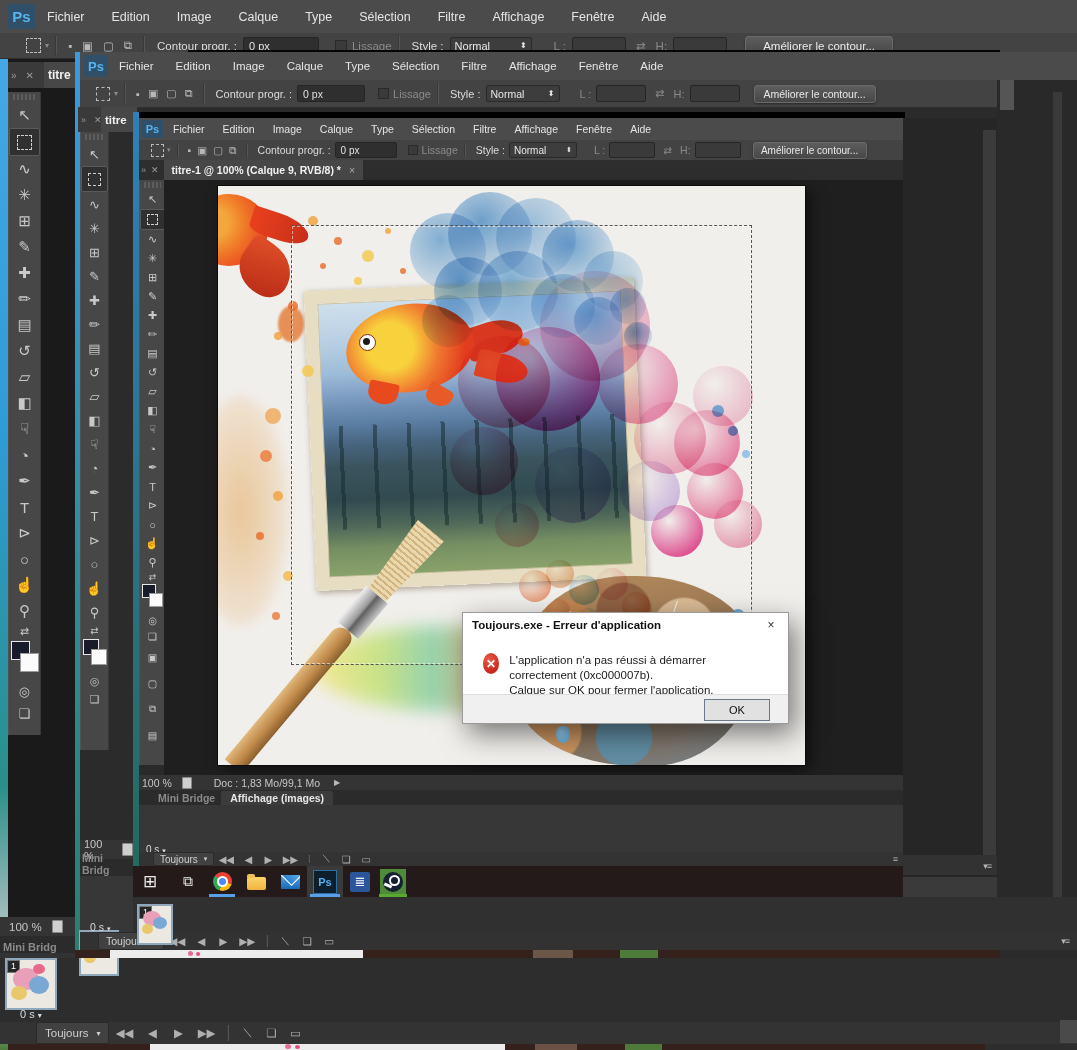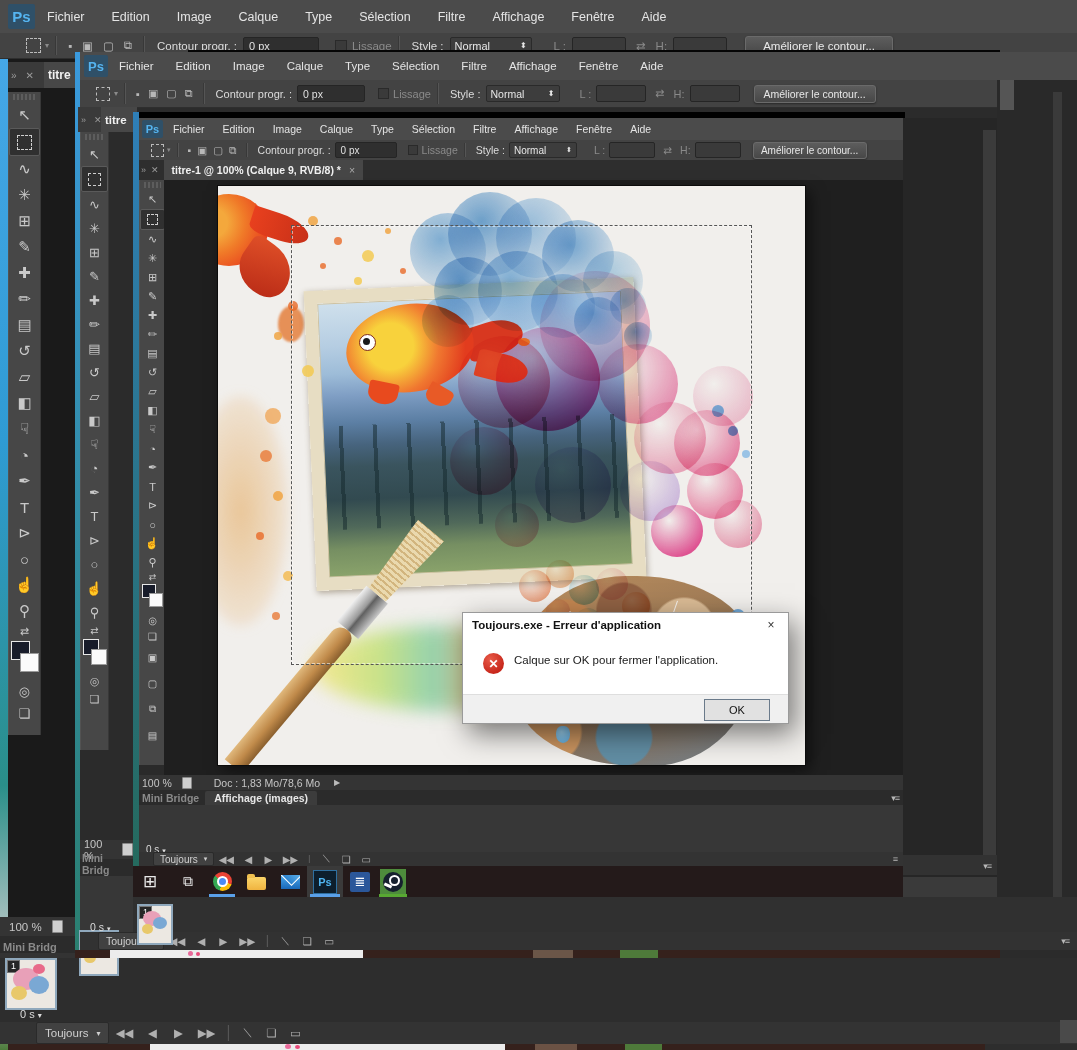--- a/index.html
+++ b/index.html
@@ -563,25 +563,25 @@
           <div class="abs" style="left: 430px; top: 438px; width: 70.0286px; height: 1px; background: rgba(250, 250, 250, 0.9); opacity: 1; transform-origin: 0px 0px; transform: rotate(1.59936rad); position: absolute;"></div>
           <div class="abs" style="left: 445px; top: 430px; width: 79.8311px; height: 1px; background: rgba(250, 250, 250, 0.9); opacity: 1; transform-origin: 0px 0px; transform: rotate(1.78539rad); position: absolute;"></div>
           <div class="abs" style="left: 460px; top: 415px; width: 98.3514px; height: 1px; background: rgba(250, 250, 250, 0.9); opacity: 1; transform-origin: 0px 0px; transform: rotate(1.90219rad); position: absolute;"></div>
           <div class="abs marquee" style="left:73px;top:39px;width:459px;height:438px;"></div>
         </div>
     </div>
 
     <div class="abs statusrow" style="left:139px;top:775px;width:764px;height:15px;font-size:10.5px;">
       <span style="margin-left:3px;">100 %</span>
       <span class="docicon" style="margin-left:10px;width:8px;height:10px;"></span>
-      <span style="margin-left:22px;">Doc : 1,83 Mo/78,6 Mo</span>
+      <span style="margin-left:22px;">Doc : 1,83 Mo/99,1 Mo</span>
       <span style="margin-left:14px;font-size:8px;color:#bbb;">▶</span>
     </div>
 
-    <div class="abs minibridge-row" style="left:139px;top:790px;width:764px;height:15px;">
+    <div class="abs minibridge-row" style="left:139px;top:790px;width:764px;height:15px;padding-left:16px;">
       <span class="dim" style="font-size:10.5px;font-weight:bold;margin:0 6px 1px 3px;">Mini Bridge</span>
       <span style="background:#3c3c3c;color:#e6e6e6;font-weight:bold;font-size:10.5px;padding:1px 9px;border-radius:2px 2px 0 0;">Affichage (images)</span>
       <span class="panelmenu-icon" style="position:absolute;right:4px;top:3px;">▾≡</span>
     </div>
 
     <div class="abs anim-area" style="left:139px;top:805px;width:764px;height:47px;"></div>
     <div class="abs frame-thumb" style="left:137px;top:806px;width:32px;height:37px;">
       <span class="frame-badge">1</span>
       <span class="t-blob" style="left:4px;top:5px;width:18px;height:15px;background:#e8a0b8;"></span>
       <span class="t-blob" style="left:14px;top:11px;width:14px;height:12px;background:#7aa8d4;"></span>
@@ -651,20 +651,21 @@
   <div class="abs" style="left:985px;top:1044px;width:92px;height:6px;background:#2d2d2d;"></div>
 
   <div class="abs" id="dlg" style="left:462px;top:612px;width:325px;height:110px;">
     <div class="title">
       <span style="font-weight:bold;">Toujours.exe - Erreur d'application</span>
       <span class="close" style="position:absolute;right:0;top:0;">×</span>
     </div>
     <div class="body">
       <span class="errico">✕</span>
       <span class="msg">
+        <span style="display:block;">L'application n'a pas réussi à démarrer correctement (0xc000007b).</span>
         <span style="display:block;">Calque sur OK pour fermer l'application.</span>
       </span>
     </div>
     <div class="footer">
       <span class="okbtn">OK</span>
     </div>
   </div>
 
 </div>
 

